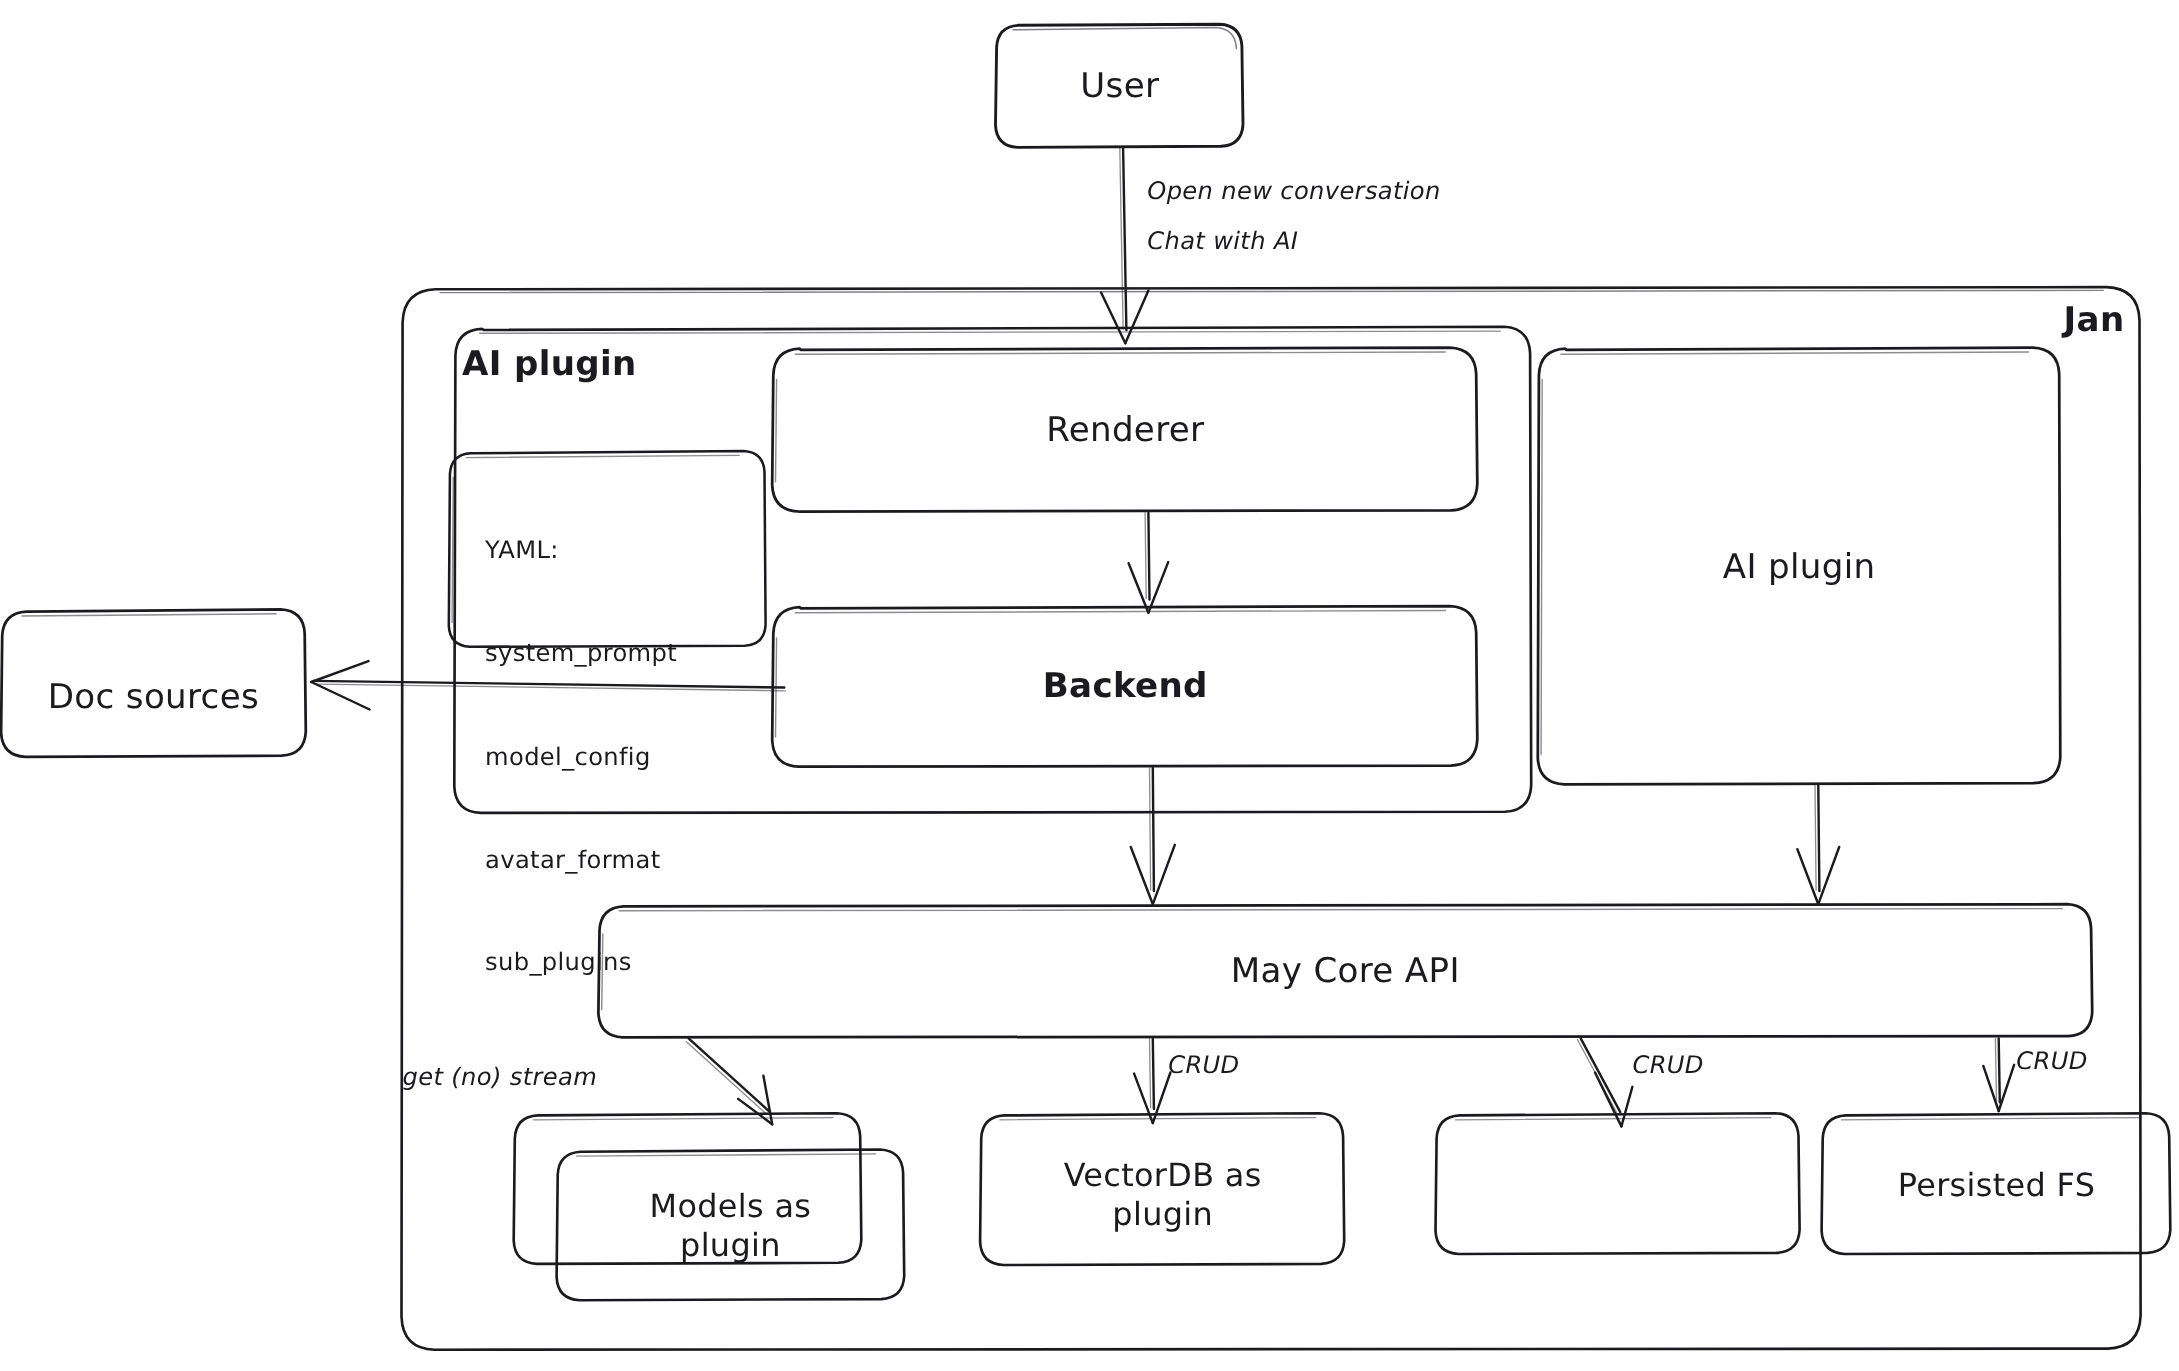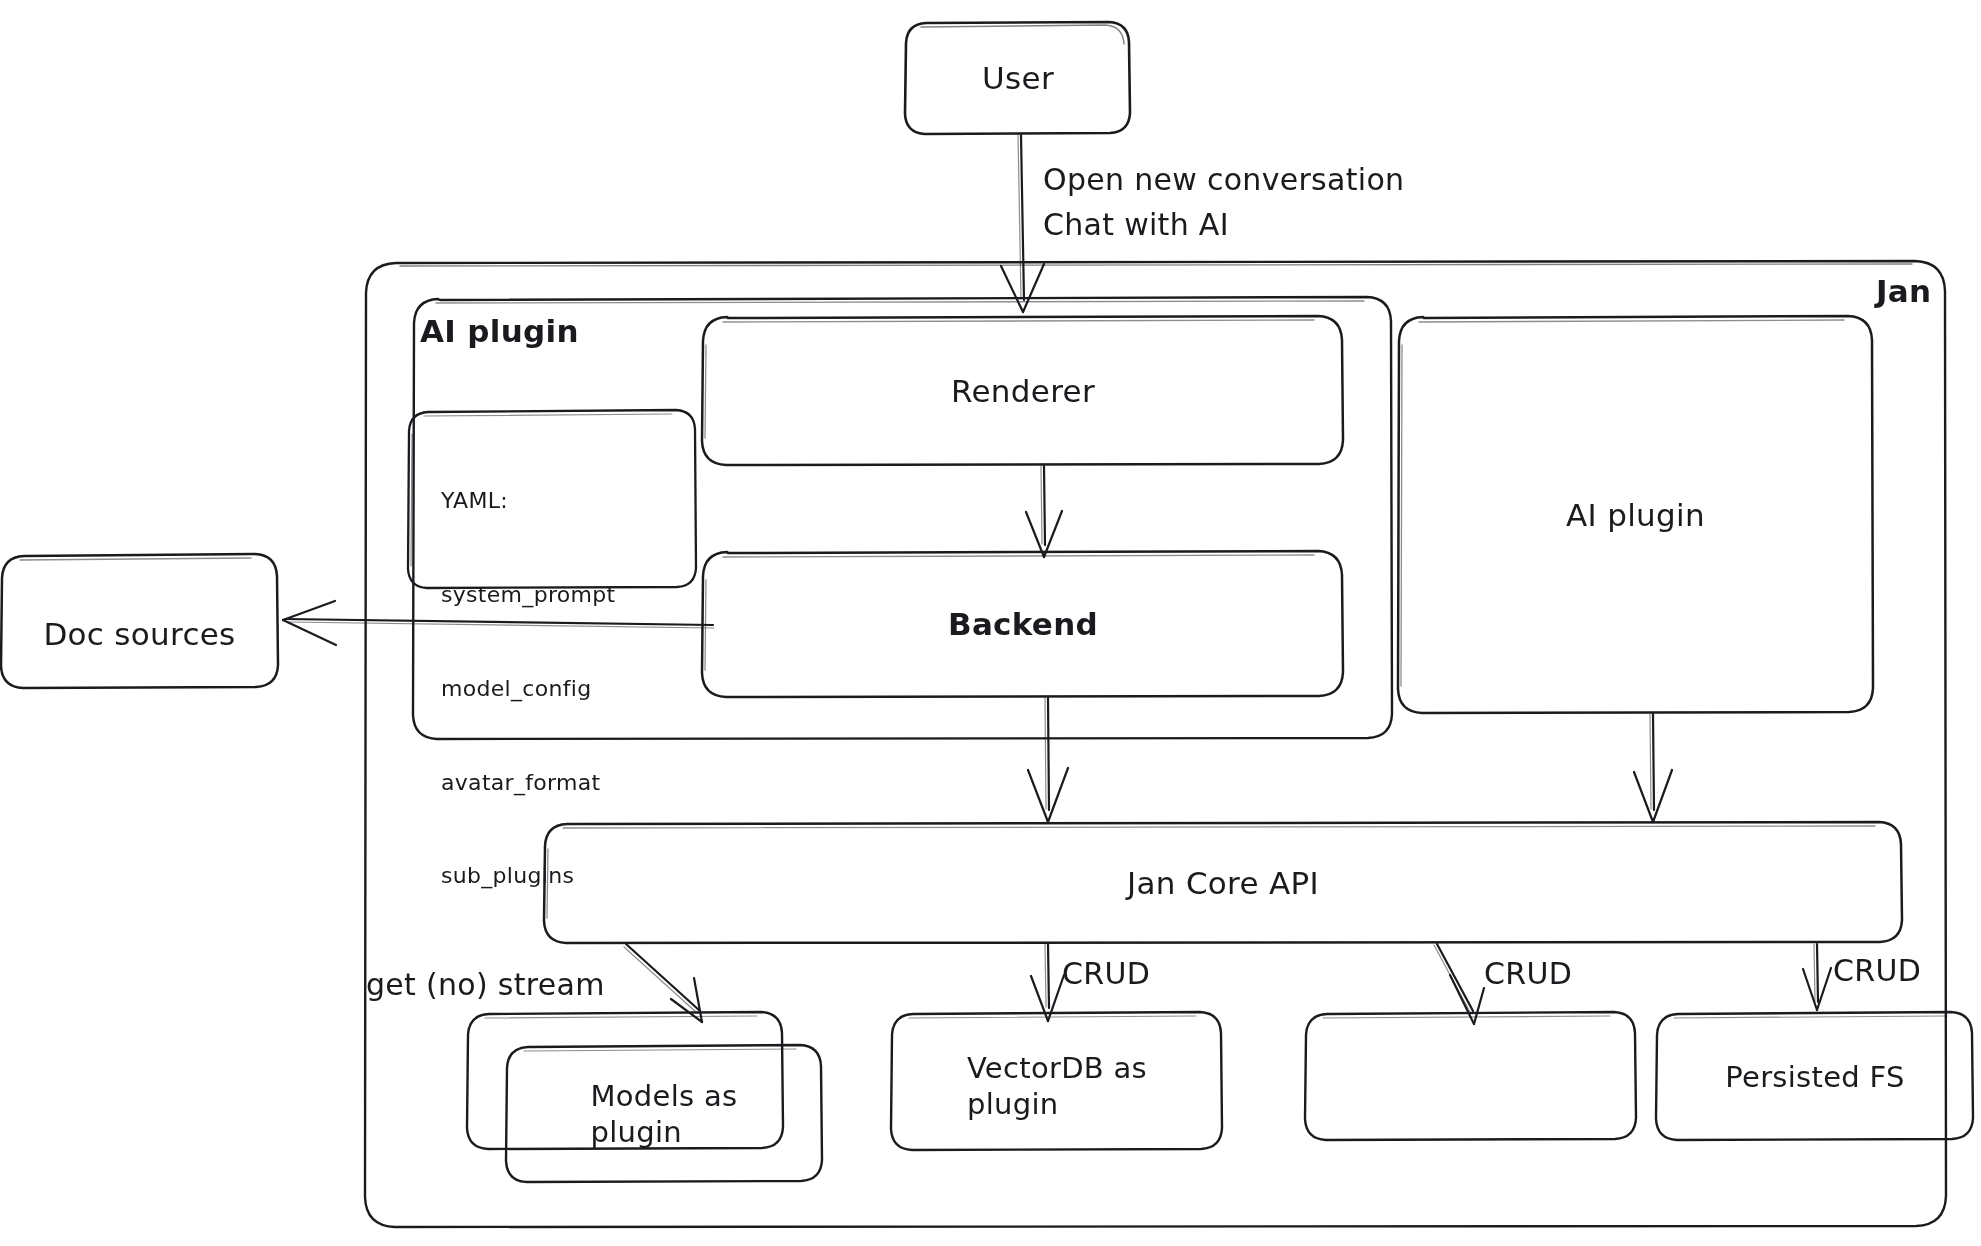--- a/index.html
+++ b/index.html
@@ -13,27 +13,27 @@
   svg.layer{position:absolute;left:0;top:0;width:1981px;height:1246px;pointer-events:none;}
   .lbl{
     position:absolute;
     font-family:"DejaVu Sans", sans-serif;
     color:#1b1b1f;
     white-space:pre;
     line-height:1.25;
     letter-spacing:0.3px;
   }
   .lbl.center{
-    text-align:left;
+    text-align:center;
     display:flex;align-items:center;justify-content:center;
   }
   .node-label{font-size:31px;}
   .node-label-sm{font-size:29px;}
   .group-label{font-size:31px;font-weight:bold;}
-  .edge-label{font-size:30px;}
+  .edge-label{font-size:22px;font-style:italic;}
   .yaml-text{font-size:22px;line-height:1.42;}
   .yaml-text .k{display:block;}
 </style>
 </head>
 <body>
 
 <div id="canvas">
 
   <svg class="layer" viewBox="0 0 1981 1246" xmlns="http://www.w3.org/2000/svg">
     <g fill="none" stroke="#1b1b1f" stroke-linecap="round" stroke-linejoin="round">
@@ -194,21 +194,21 @@
     <span class="k">system_prompt</span>
     <span class="k">model_config</span>
     <span class="k">avatar_format</span>
     <span class="k">sub_plugins</span>
   </div>
 
   <div class="lbl center node-label" style="left:1px; top:556px; width:277px; height:157px;">Doc sources</div>
 
   <div class="lbl center node-label" style="left:1399px; top:318px; width:473px; height:394px;">AI plugin</div>
 
-  <div class="lbl center node-label" style="left:545px; top:824px; width:1356px; height:118px;">Jan Core API</div>
+  <div class="lbl center node-label" style="left:545px; top:824px; width:1356px; height:118px;">May Core API</div>
 
   <div class="lbl edge-label" style="left:366px; top:966px;">get (no) stream</div>
 
   <div class="lbl edge-label" style="left:1062px; top:955px;">CRUD</div>
   <div class="lbl edge-label" style="left:1484px; top:955px;">CRUD</div>
   <div class="lbl edge-label" style="left:1833px; top:952px;">CRUD</div>
 
   <div class="lbl center node-label-sm" style="left:507px; top:1047px; width:314px; height:134px;">Models as<br>plugin</div>
 
   <div class="lbl center node-label-sm" style="left:892px; top:1018px; width:330px; height:136px;">VectorDB as<br>plugin</div>

